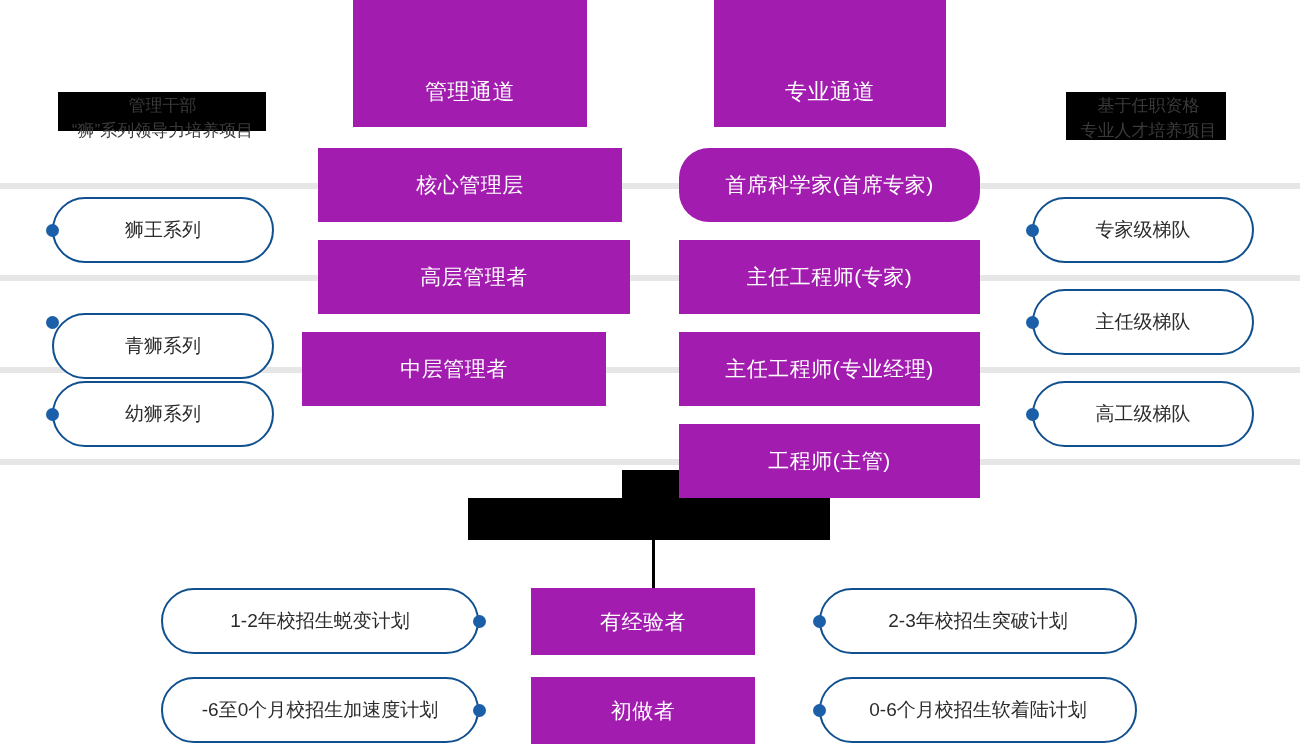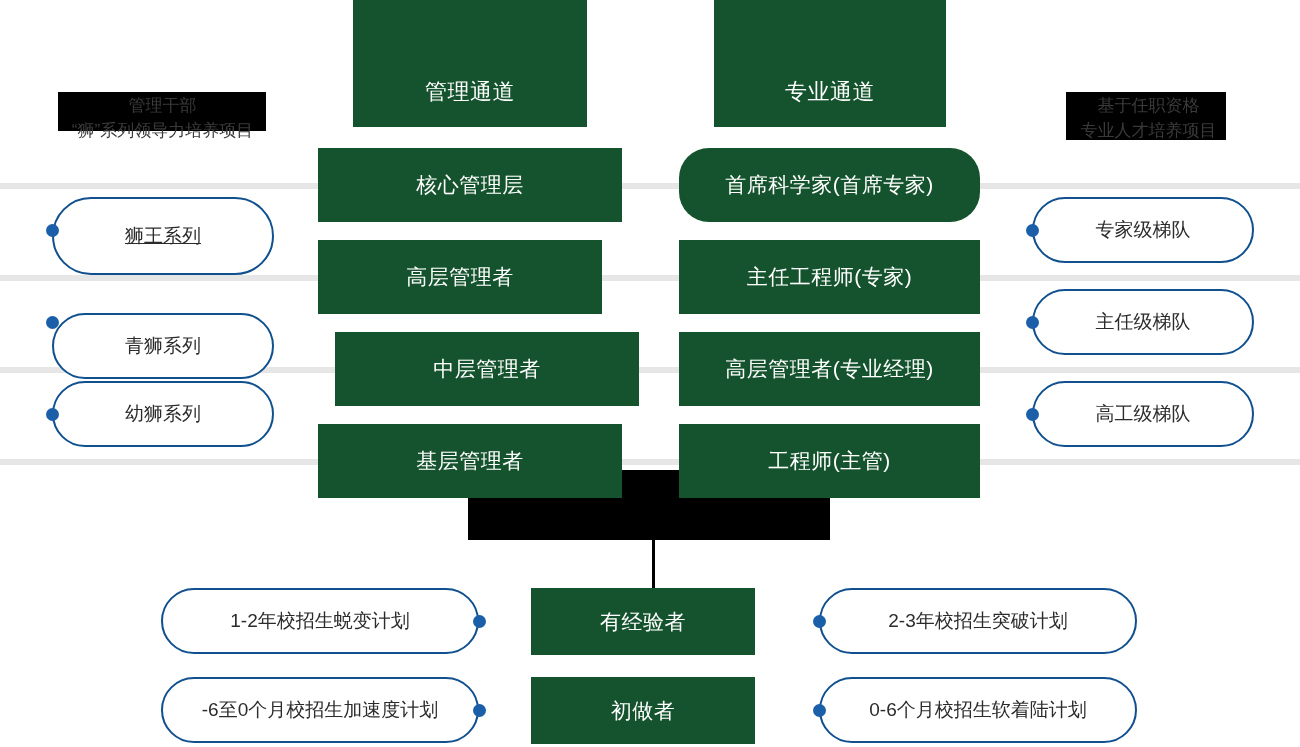--- a/index.html
+++ b/index.html
@@ -25,21 +25,21 @@
     position: absolute;
     left: 0;
     width: 1300px;
     height: 6px;
     background: #e6e6e6;
   }
 
   
   .blue-box {
     position: absolute;
-    background: #14532d;
+    background: #a21caf;
     color: #ffffff;
     display: flex;
     align-items: center;
     justify-content: center;
     text-align: center;
     font-size: 21px;
     letter-spacing: 0.5px;
     line-height: 1.2;
     box-sizing: border-box;
   }
@@ -125,44 +125,41 @@
 
   <div class="redact" style="left:1066px; top:92px; width:160px; height:48px;"></div>
   <div class="side-head" style="left:1006px; top:94px; width:285px;">
     <span class="l1">基于任职资格</span>
     <span class="l2">专业人才培养项目</span>
   </div>
 
   <div class="blue-box" style="left:318px; top:148px; width:304px; height:74px;">
     <span>核心管理层</span>
   </div>
-  <div class="blue-box" style="left:318px; top:240px; width:284px; height:74px;">
+  <div class="blue-box" style="left:318px; top:240px; width:312px; height:74px;">
     <span>高层管理者</span>
   </div>
-  <div class="blue-box" style="left:335px; top:332px; width:304px; height:74px;">
+  <div class="blue-box" style="left:302px; top:332px; width:304px; height:74px;">
     <span>中层管理者</span>
-  </div>
-  <div class="blue-box" style="left:318px; top:424px; width:304px; height:74px;">
-    <span>基层管理者</span>
   </div>
 
   <div class="blue-box" style="left:679px; top:148px; width:301px; height:74px;border-radius:30px;">
     <span>首席科学家(首席专家)</span>
   </div>
   <div class="blue-box" style="left:679px; top:240px; width:301px; height:74px;">
     <span>主任工程师(专家)</span>
   </div>
   <div class="blue-box" style="left:679px; top:332px; width:301px; height:74px;">
-    <span>高层管理者(专业经理)</span>
+    <span>主任工程师(专业经理)</span>
   </div>
   <div class="blue-box" style="left:679px; top:424px; width:301px; height:74px;">
     <span>工程师(主管)</span>
   </div>
 
-  <div class="pill" style="left:52px; top:197px; width:222px; height:78px;text-decoration:underline;">
+  <div class="pill" style="left:52px; top:197px; width:222px; height:66px;">
     <span>狮王系列</span>
   </div>
   <div class="dot" style="left:46px; top:224px;"></div>
 
   <div class="pill" style="left:52px; top:289px; width:222px; height:66px;margin-top:24px;">
     <span>青狮系列</span>
   </div>
   <div class="dot" style="left:46px; top:316px;"></div>
 
   <div class="pill" style="left:52px; top:381px; width:222px; height:66px;">

